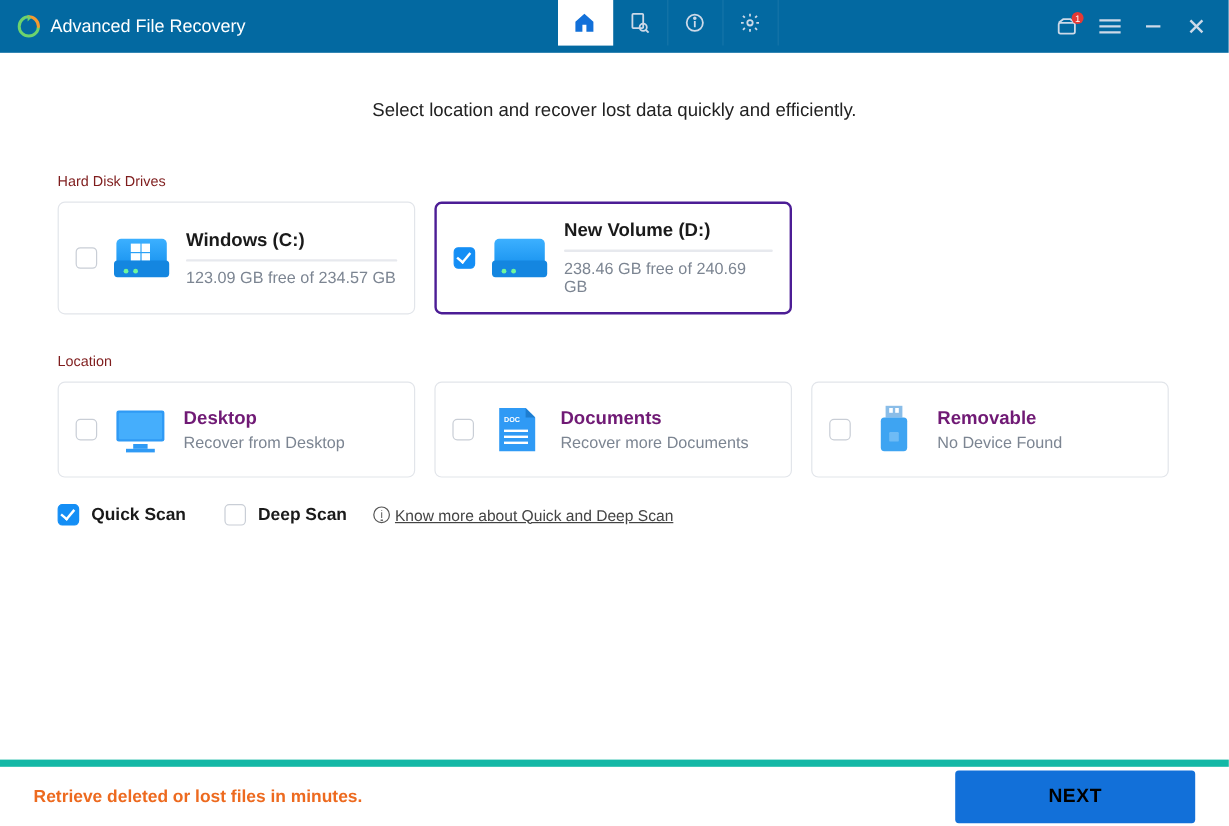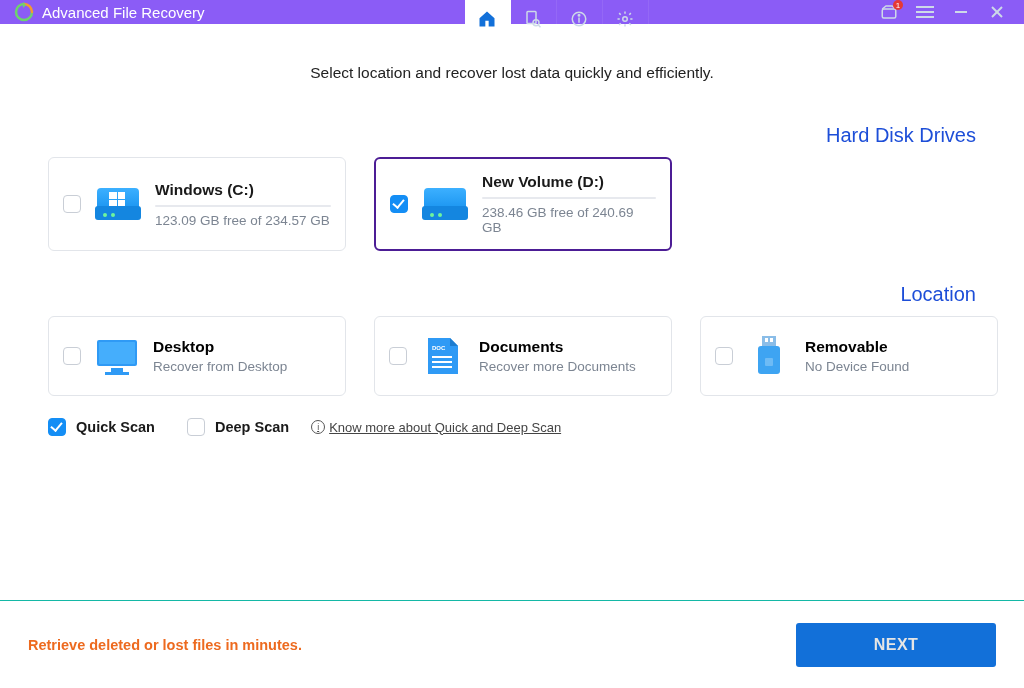--- a/index.html
+++ b/index.html
@@ -1,62 +1,62 @@
 <!DOCTYPE html>
 <html><head>
 <meta charset="utf-8">
 <style>
   * { box-sizing: border-box; margin: 0; padding: 0; font-family: "Segoe UI", Arial, sans-serif; }
   body { width: 1024px; height: 688px; background: #fff; overflow: hidden; }
-  .titlebar { background: #8b5cf6; height: 24px; display: flex; align-items: center; color: #fff; }
+  .titlebar { background: #0369a1; height: 44px; display: flex; align-items: center; color: #fff; }
   .logo-wrap { display: flex; align-items: center; gap: 8px; padding-left: 14px; }
   .logo-icon { width: 20px; height: 20px; border-radius: 50%; position: relative; }
   .app-title { font-size: 15px; font-weight: 500; }
   .tab-area { display: flex; margin-left: 260px; height: 100%; }
   .tab-btn { width: 46px; height: 38px; display: flex; align-items: center; justify-content: center; border-right: 1px solid rgba(255,255,255,0.08); }
   .tab-home { background: #fff; }
   .win-controls { margin-left: auto; display: flex; align-items: center; gap: 18px; padding-right: 18px; }
   .win-ctrl { width: 18px; height: 18px; display:flex; align-items:center; justify-content:center; position:relative; }
   .badge { position:absolute; top:-3px; right:-5px; background:#e53935; color:#fff; font-size:8px; width:10px; height:10px; border-radius:50%; display:flex; align-items:center; justify-content:center; }
   .main { padding: 0 48px; }
   .heading { text-align: center; margin-top: 40px; }
   .h1 { font-size: 29px; font-weight: 700; color: #1a1a1a; }
   .sub { font-size: 15.5px; color: #222; margin-top: 16px; font-weight:500; }
-  .section-label { font-size: 20px; color: #1d4ed8; margin-top: 42px; font-weight: 500; text-align: right; }
+  .section-label { font-size: 12px; color: #7f1d1d; margin-top: 42px; font-weight: 500; }
   .section-label2 { margin-top: 32px; }
-  .cards { display: flex; gap: 28px; margin-top: 10px; }
+  .cards { display: flex; gap: 16px; margin-top: 10px; }
   .card { flex: 0 0 298px; border: 1px solid #e2e5ea; border-radius: 6px; padding: 14px 14px; display: flex; align-items: center; gap: 14px; cursor:pointer; }
   .card.selected { border: 2px solid #4c1d95; }
   .chk { width: 18px; height: 18px; border: 1.5px solid #c9ced6; border-radius: 4px; background:#fff; flex-shrink:0; position:relative; }
   .chk.checked { background:#148ef5; border-color:#148ef5; }
   .chk.checked::after { content:""; position:absolute; left:4px; top:1px; width:5px; height:9px; border:solid #fff; border-width:0 2px 2px 0; transform:rotate(40deg); }
   .drive-icon { width: 46px; height: 40px; position: relative; flex-shrink:0; }
   .drive-top { position:absolute; top:4px; left:2px; right:2px; height:22px; background: linear-gradient(180deg,#3cb0ff,#1a94f0); border-radius:4px 4px 0 0; }
   .drive-base { position:absolute; bottom:4px; left:0; right:0; height:14px; background:#1486e0; border-radius:3px; }
   .drive-led { position:absolute; bottom:7px; left:8px; width:4px; height:4px; background:#6ef59c; border-radius:50%; }
   .drive-led2 { left:16px; }
   .win-logo { position:absolute; top:8px; left:14px; width:16px; height:14px; display:grid; grid-template-columns:1fr 1fr; grid-template-rows:1fr 1fr; gap:1px; }
   .win-logo span { background:#fff; }
   .card-body { flex:1; }
   .card-title { font-size: 15.5px; font-weight: 700; color: #1a1a1a; }
   .card-sep { height:2px; background:#e7e9ee; margin:6px 0; border-radius:2px; }
   .card-sub { font-size: 13.5px; color: #7c8592; }
   .loc-card { flex: 0 0 298px; height:80px; }
-  .loc-title { font-size: 15.5px; font-weight:700; color:#000000; }
+  .loc-title { font-size: 15.5px; font-weight:700; color:#701a75; }
   .loc-sub { font-size: 13.5px; color:#7c8592; margin-top:3px; }
   .loc-icon { width:44px; height:40px; display:flex; align-items:center; justify-content:center; flex-shrink:0; }
   .scan-row { display:flex; align-items:center; gap:14px; margin-top:22px; }
   .scan-item { display:flex; align-items:center; gap:10px; }
   .scan-label { font-size:14.5px; font-weight:600; color:#1a1a1a; }
   .know-more { font-size:13px; color:#444; text-decoration:underline; display:flex; align-items:center; gap:4px; }
   .info-circle { width:14px; height:14px; border:1.3px solid #555; border-radius:50%; display:inline-flex; align-items:center; justify-content:center; font-size:9px; color:#555; }
-  .footer { position:absolute; bottom:0; left:0; right:0; height:88px; border-top:1px solid #14b8a6; display:flex; align-items:center; padding:0 28px; justify-content:space-between; }
+  .footer { position:absolute; bottom:0; left:0; right:0; height:55px; border-top:6px solid #14b8a6; display:flex; align-items:center; padding:0 28px; justify-content:space-between; }
   .footer-text .t1 { color:#ed6a1f; font-weight:700; font-size:14.5px; }
   .footer-text .t2 { color:#333; font-size:13px; margin-top:2px; }
-  .next-btn { background:#1270d9; color:#e5e5e5; font-size:16px; font-weight:700; width:200px; height:44px; border:none; border-radius:3px; letter-spacing:0.5px; cursor:pointer; }
+  .next-btn { background:#1270d9; color:#000000; font-size:16px; font-weight:700; width:200px; height:44px; border:none; border-radius:3px; letter-spacing:0.5px; cursor:pointer; }
   svg { display:block; }
 </style>
 </head>
 <body>
 
 <div class="titlebar">
   <div class="logo-wrap">
     <span class="logo-icon">
       <svg viewBox="0 0 20 20" width="20" height="20">
           <path d="M10 2 A8 8 0 1 0 18 10" fill="none" stroke="#6dd36d" stroke-width="2.5" stroke-linecap="round"></path>

